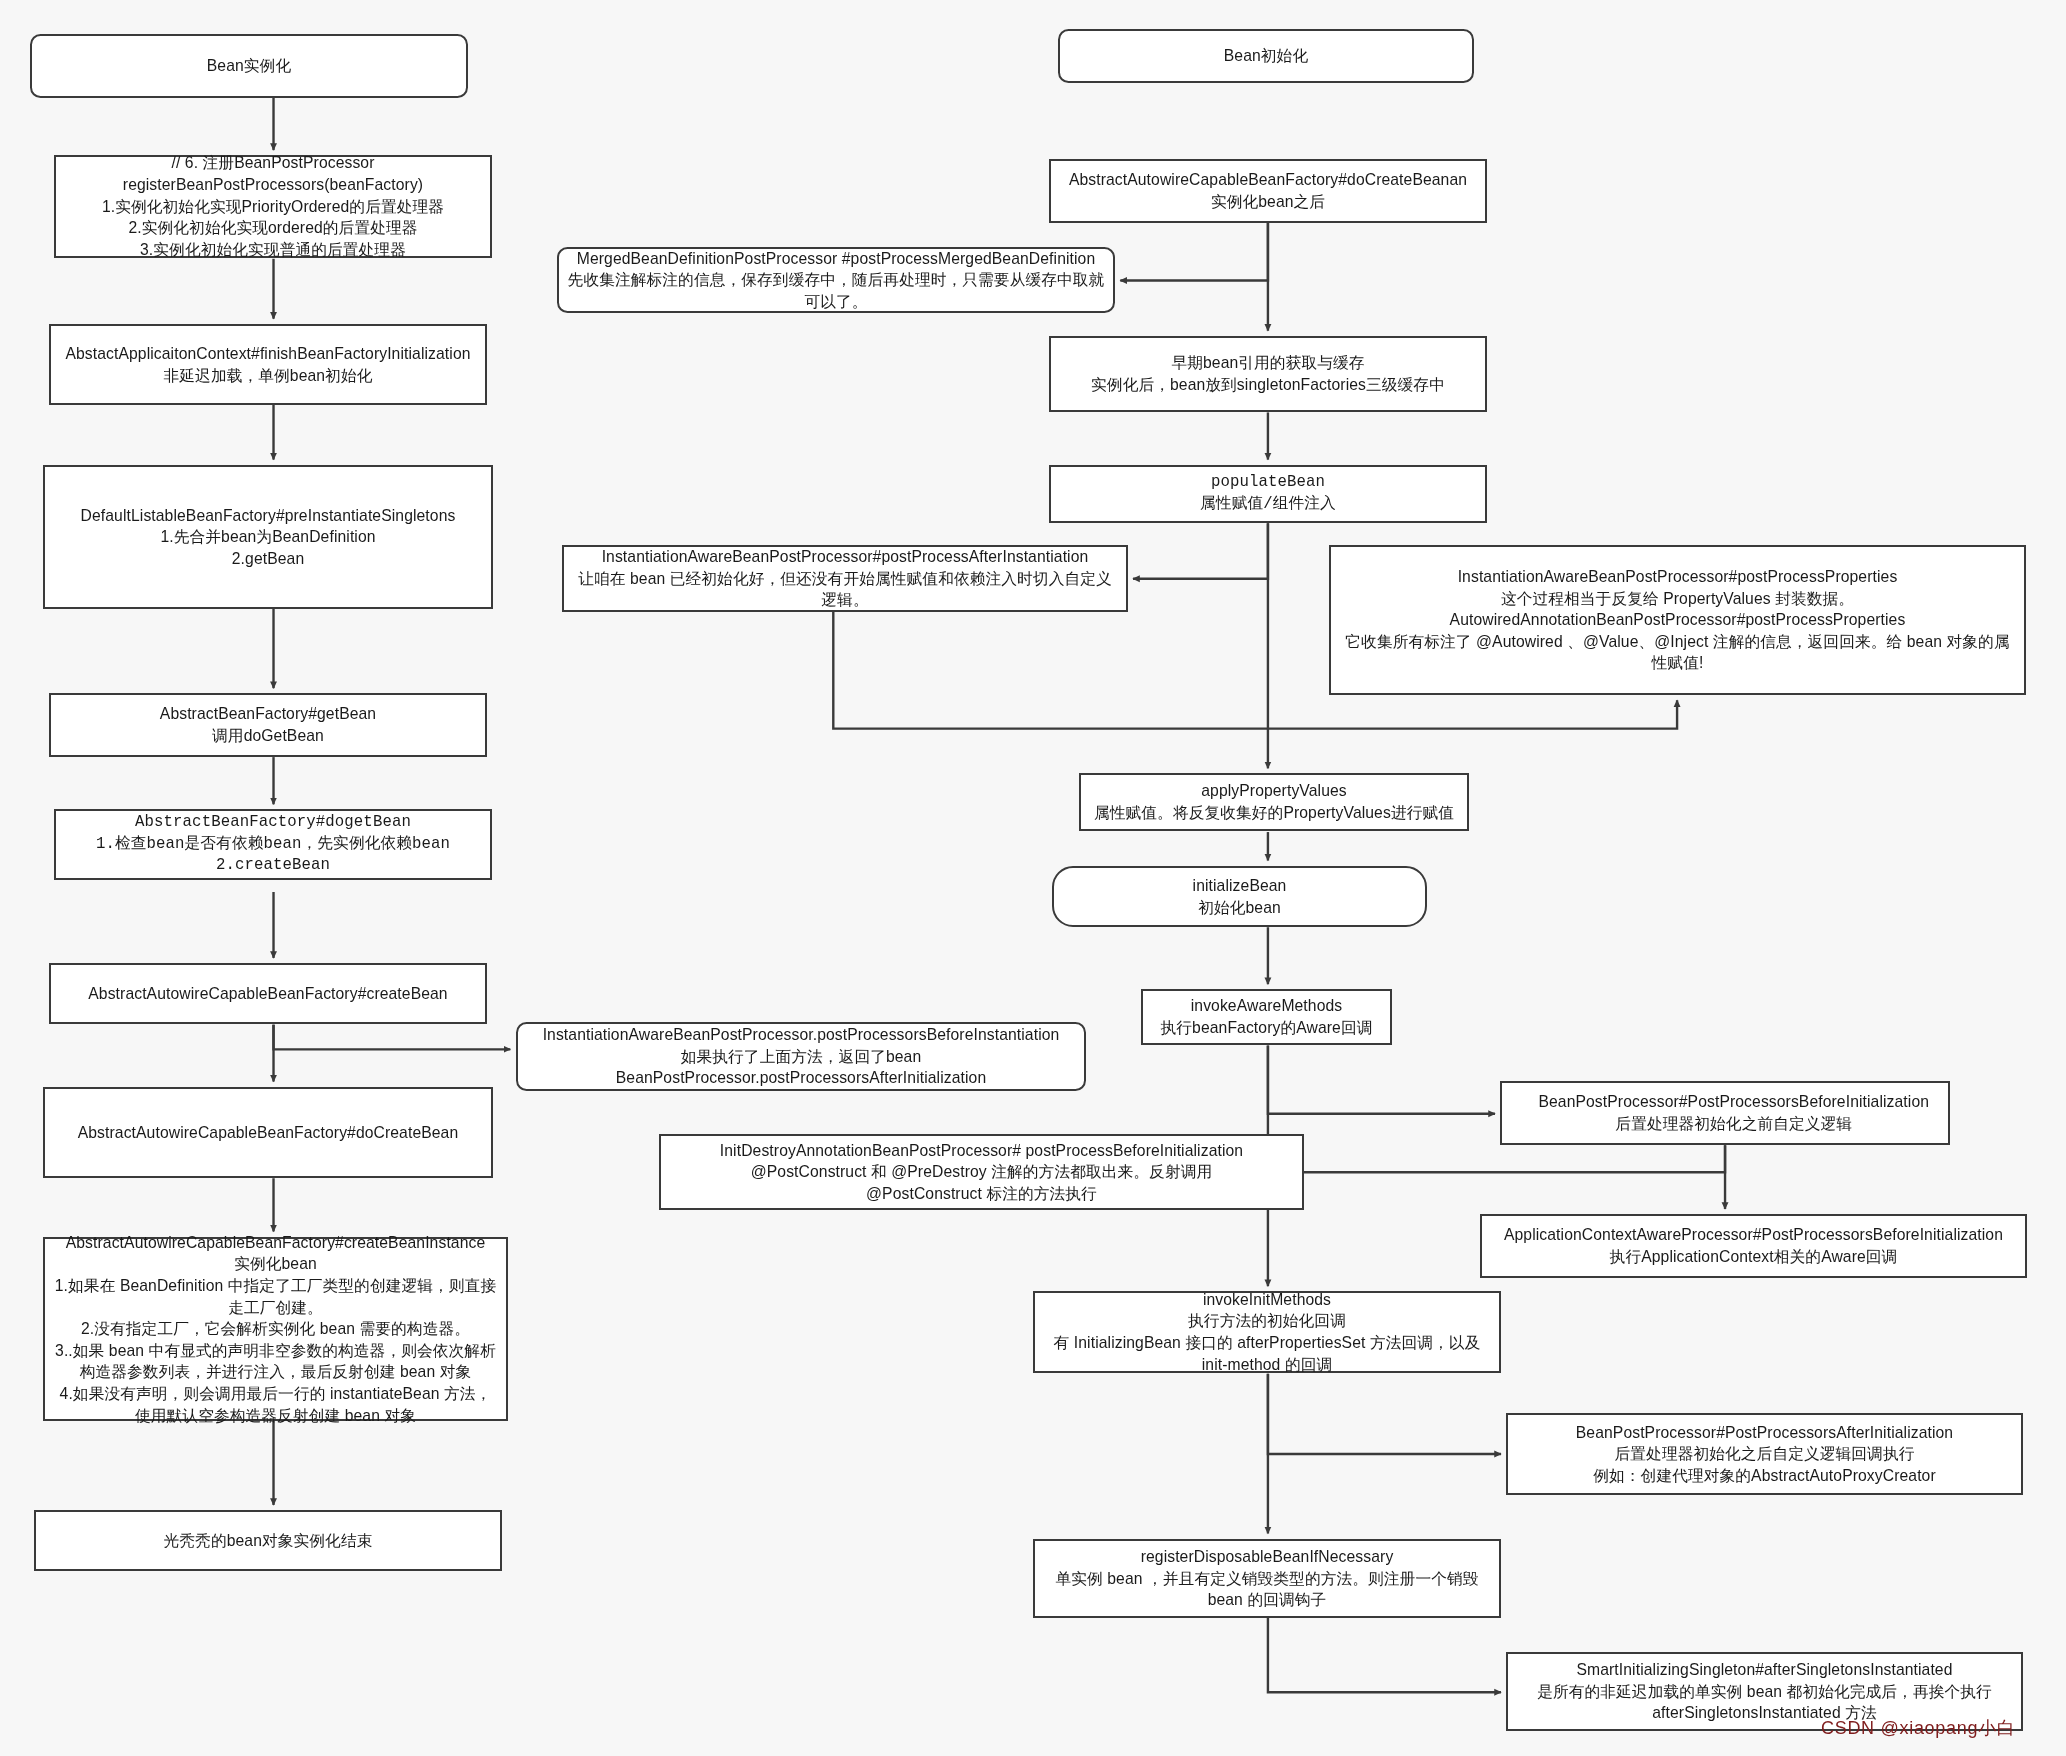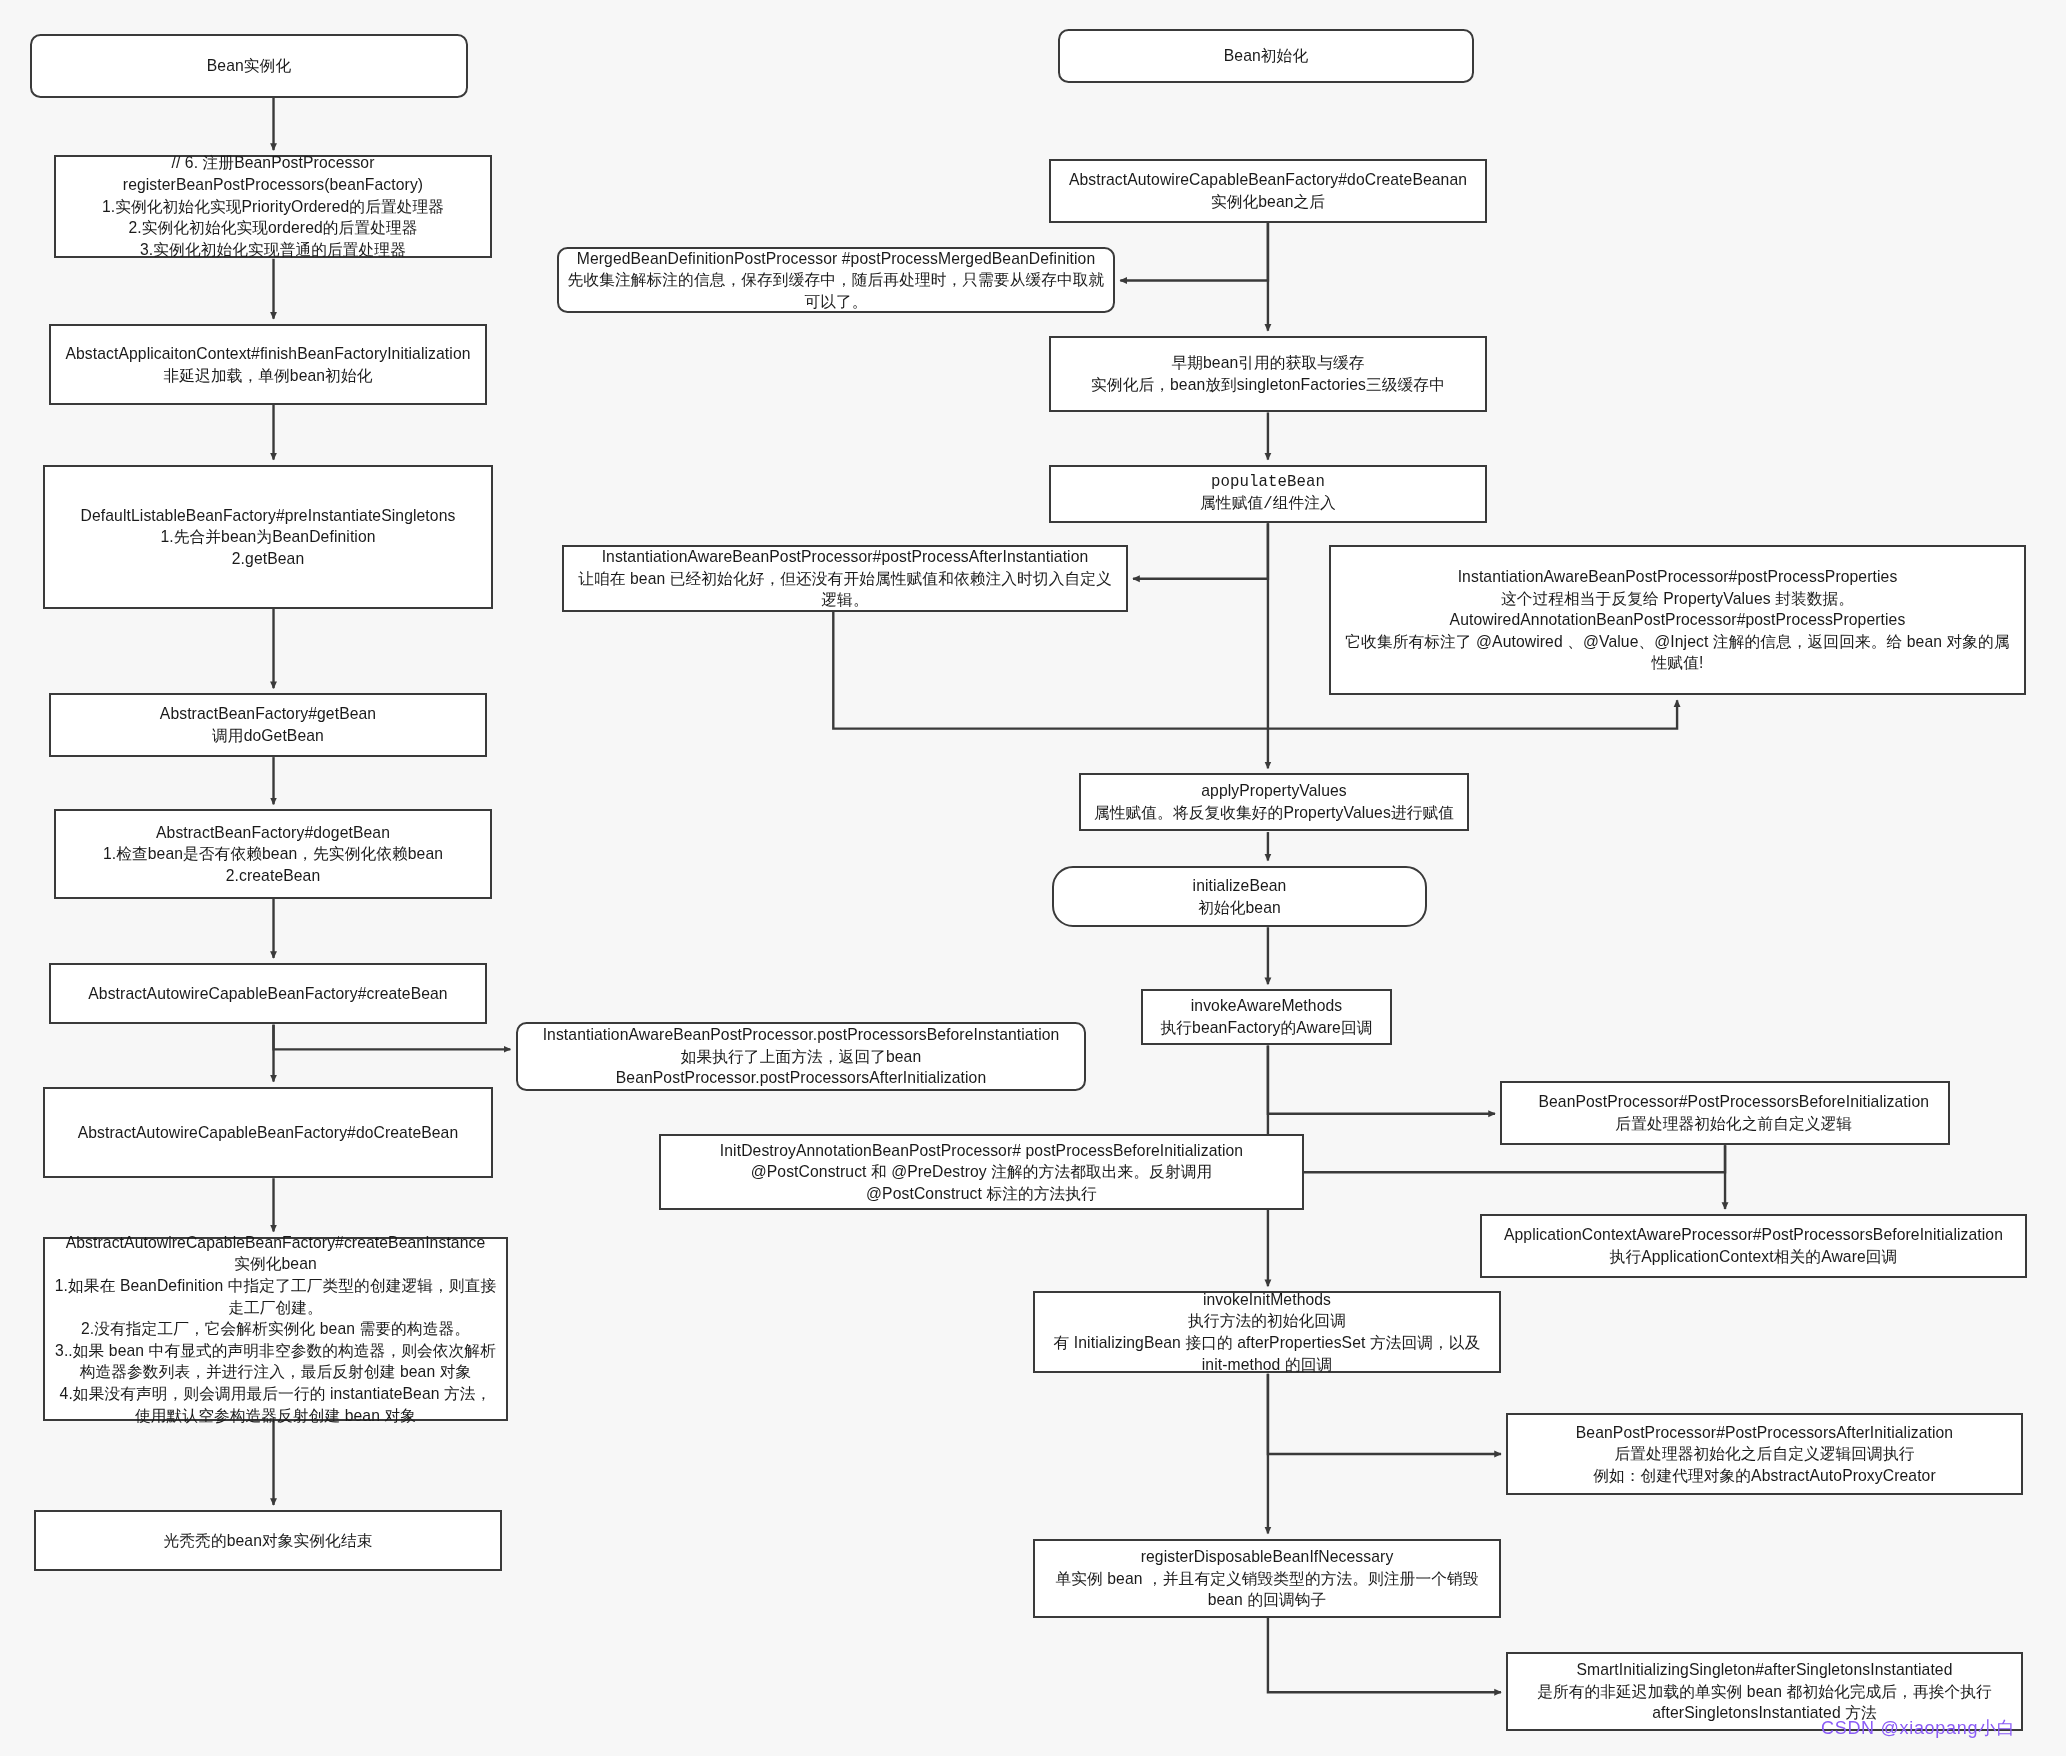--- a/index.html
+++ b/index.html
@@ -35,21 +35,21 @@
     font-size: 15.7px;
     line-height: 1.38;
     padding: 4.5px 7.5px;
     white-space: pre-line;
     letter-spacing: 0.1px;
   }
   .node.rounded { border-radius: 10.5px; }
   .node .txt { width: 100%; }
   .watermark {
     position: absolute;
-    color: #8b5cf6;
+    color: #7f1d1d;
     font-size: 18px;
     letter-spacing: 0.7px;
   }
 </style>
 </head>
 <body>
 
 <div id="canvas">
 
   <svg class="edges" viewBox="0 0 2757 2344">
@@ -94,21 +94,21 @@
 1.实例化初始化实现PriorityOrdered的后置处理器
 2.实例化初始化实现ordered的后置处理器
 3.实例化初始化实现普通的后置处理器</span></div>
       <div class="node" style="left: 49px; top: 324px; width: 438px; height: 81px; justify-content: center;"><span class="txt">AbstactApplicaitonContext#finishBeanFactoryInitialization
 非延迟加载，单例bean初始化</span></div>
       <div class="node" style="left: 43px; top: 465px; width: 450px; height: 144px;"><span class="txt">DefaultListableBeanFactory#preInstantiateSingletons
 1.先合并bean为BeanDefinition
 2.getBean</span></div>
       <div class="node" style="left: 49px; top: 693px; width: 438px; height: 64px;"><span class="txt">AbstractBeanFactory#getBean
 调用doGetBean</span></div>
-      <div class="node" style="left: 54px; top: 809px; width: 438px; height: 90px;"><span class="txt">AbstractBeanFactory#dogetBean
+      <div class="node" style="left: 54px; top: 809px; width: 438px; height: 71px; font-family: Liberation Mono, monospace;"><span class="txt">AbstractBeanFactory#dogetBean
 1.检查bean是否有依赖bean，先实例化依赖bean
 2.createBean</span></div>
       <div class="node" style="left: 49px; top: 963px; width: 438px; height: 61px;"><span class="txt">AbstractAutowireCapableBeanFactory#createBean</span></div>
       <div class="node" style="left: 43px; top: 1087px; width: 450px; height: 91px;"><span class="txt">AbstractAutowireCapableBeanFactory#doCreateBean</span></div>
       <div class="node" style="left: 43px; top: 1237px; width: 465px; height: 184px;"><span class="txt">AbstractAutowireCapableBeanFactory#createBeanInstance
 实例化bean
 1.如果在 BeanDefinition 中指定了工厂类型的创建逻辑，则直接走工厂创建。
 2.没有指定工厂，它会解析实例化 bean 需要的构造器。
 3..如果 bean 中有显式的声明非空参数的构造器，则会依次解析构造器参数列表，并进行注入，最后反射创建 bean 对象
 4.如果没有声明，则会调用最后一行的 instantiateBean 方法，使用默认空参构造器反射创建 bean 对象</span></div>

